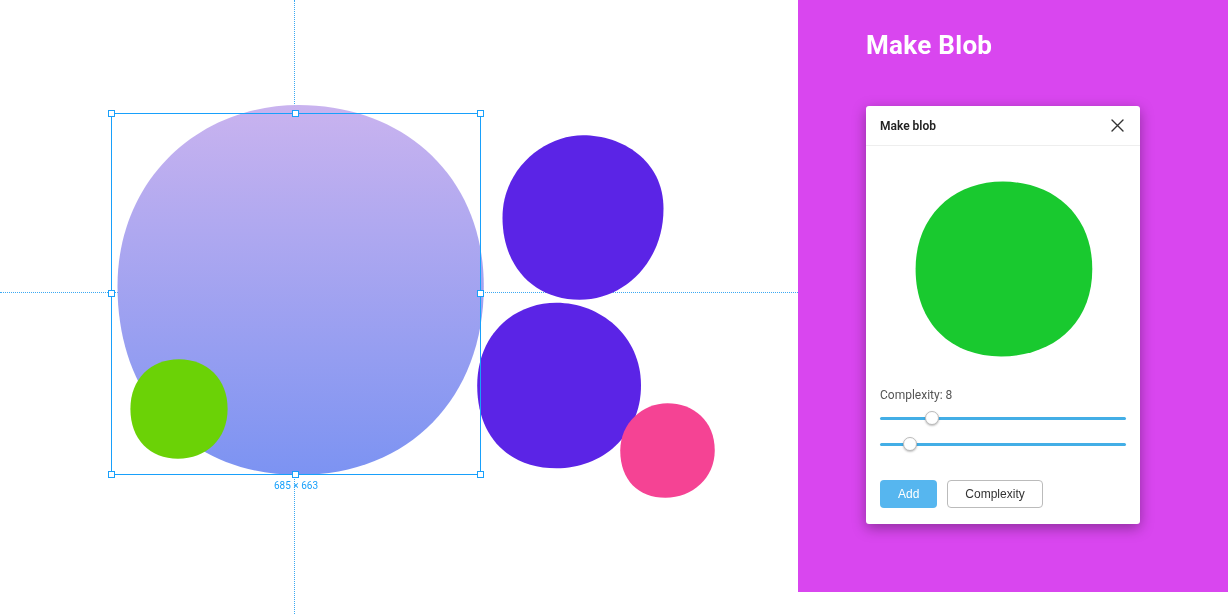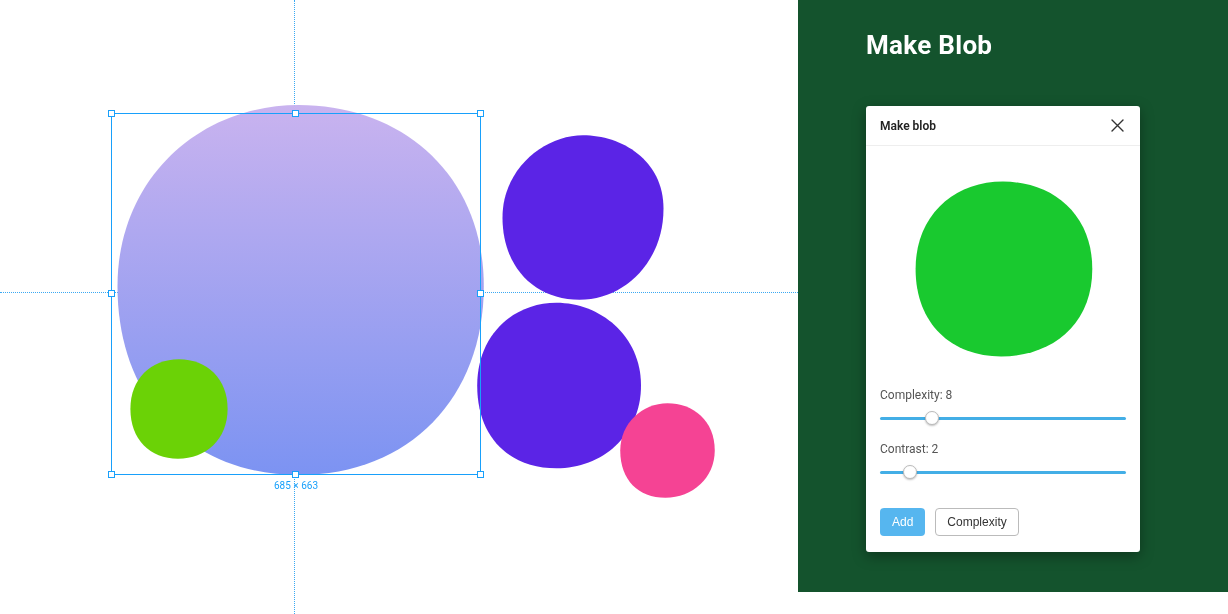--- a/index.html
+++ b/index.html
@@ -1,20 +1,20 @@
 <!DOCTYPE html>
 <html><head>
 <meta charset="utf-8">
 <style>
   * { box-sizing: border-box; margin: 0; padding: 0; }
   html, body { width: 1228px; height: 614px; font-family: -apple-system, BlinkMacSystemFont, "Segoe UI", Roboto, Helvetica, Arial, sans-serif; overflow: hidden; }
   body { display: flex; }
 
   .canvas-area { width: 798px; height: 614px; background: #fff; position: relative; overflow: hidden; }
-  .sidebar { width: 430px; height: 592px; background: #14532d; position: relative; }
+  .sidebar { width: 430px; height: 592px; background: #d946ef; position: relative; }
 
   
   .guide-v { position: absolute; top: 0; bottom: 0; border-left: 1px dotted #3AA9F3; }
   .guide-h { position: absolute; left: 0; right: 0; border-top: 1px dotted #3AA9F3; }
 
   
   .sel-box { position: absolute; border: 1px solid #18A0FB; }
   .sel-handle { position: absolute; width: 7px; height: 7px; background: #fff; border: 1px solid #18A0FB; }
   .sel-handle.tl { left: -4px; top: -4px; }
   .sel-handle.tr { right: -4px; top: -4px; }
@@ -45,21 +45,21 @@
   .panel-body { padding: 18px 14px 16px; }
   .preview { display: flex; justify-content: center; align-items: center; height: 210px; }
   .preview svg { width: 190px; height: 190px; }
 
   .ctrl-label { font-size: 12px; color: #555; margin-top: 14px; }
   .slider-wrap { position: relative; height: 20px; margin-top: 6px; }
   .slider-track { position: absolute; left: 0; right: 0; top: 9px; height: 3px; background: #43aee6; border-radius: 2px; }
   .slider-thumb { position: absolute; top: 3px; width: 14px; height: 14px; border-radius: 50%; background: #fff; border: 1px solid #bbb; box-shadow: 0 1px 2px rgba(0,0,0,.25); margin-left:-7px; cursor: pointer; }
 
   .panel-footer { display: flex; gap: 10px; margin-top: 26px; }
-  .btn { font-size: 12px; padding: 6px 11px; border-radius: 4px; cursor: pointer; border: 1px solid transparent; }
+  .btn { font-size: 12px; padding: 6px 17px; border-radius: 4px; cursor: pointer; border: 1px solid transparent; }
   .btn-primary { background: #56B6EF; color: #fff; }
   .btn-secondary { background: #fff; color: #333; border-color: #bbb; }
 </style>
 </head>
 <body>
 
 <div class="canvas-area">
   <div class="guide-v" id="gv" style="left: 294px;"></div>
   <div class="guide-h" id="gh" style="top: 292px;"></div>
 
@@ -119,21 +119,20 @@
           <path id="previewBlob" d="M50 4c26 0 47 17 47 46 0 29-21 46-48 46C23 96 4 79 4 50 4 22 24 4 50 4Z" fill="#19C92F"></path>
         </svg>
       </div>
 
       <div class="ctrl-label">Complexity: 8</div>
       <div class="slider-wrap">
         <div class="slider-track"></div>
         <div class="slider-thumb" id="thumb1" style="left: 21%;"></div>
       </div>
 
-      <div class="ctrl-label">Contrast: 2</div>
       <div class="slider-wrap">
         <div class="slider-track"></div>
         <div class="slider-thumb" id="thumb2" style="left: 12%;"></div>
       </div>
 
       <div class="panel-footer">
         <button class="btn btn-primary">Add</button>
         <button class="btn btn-secondary">Complexity</button>
       </div>
     </div>

